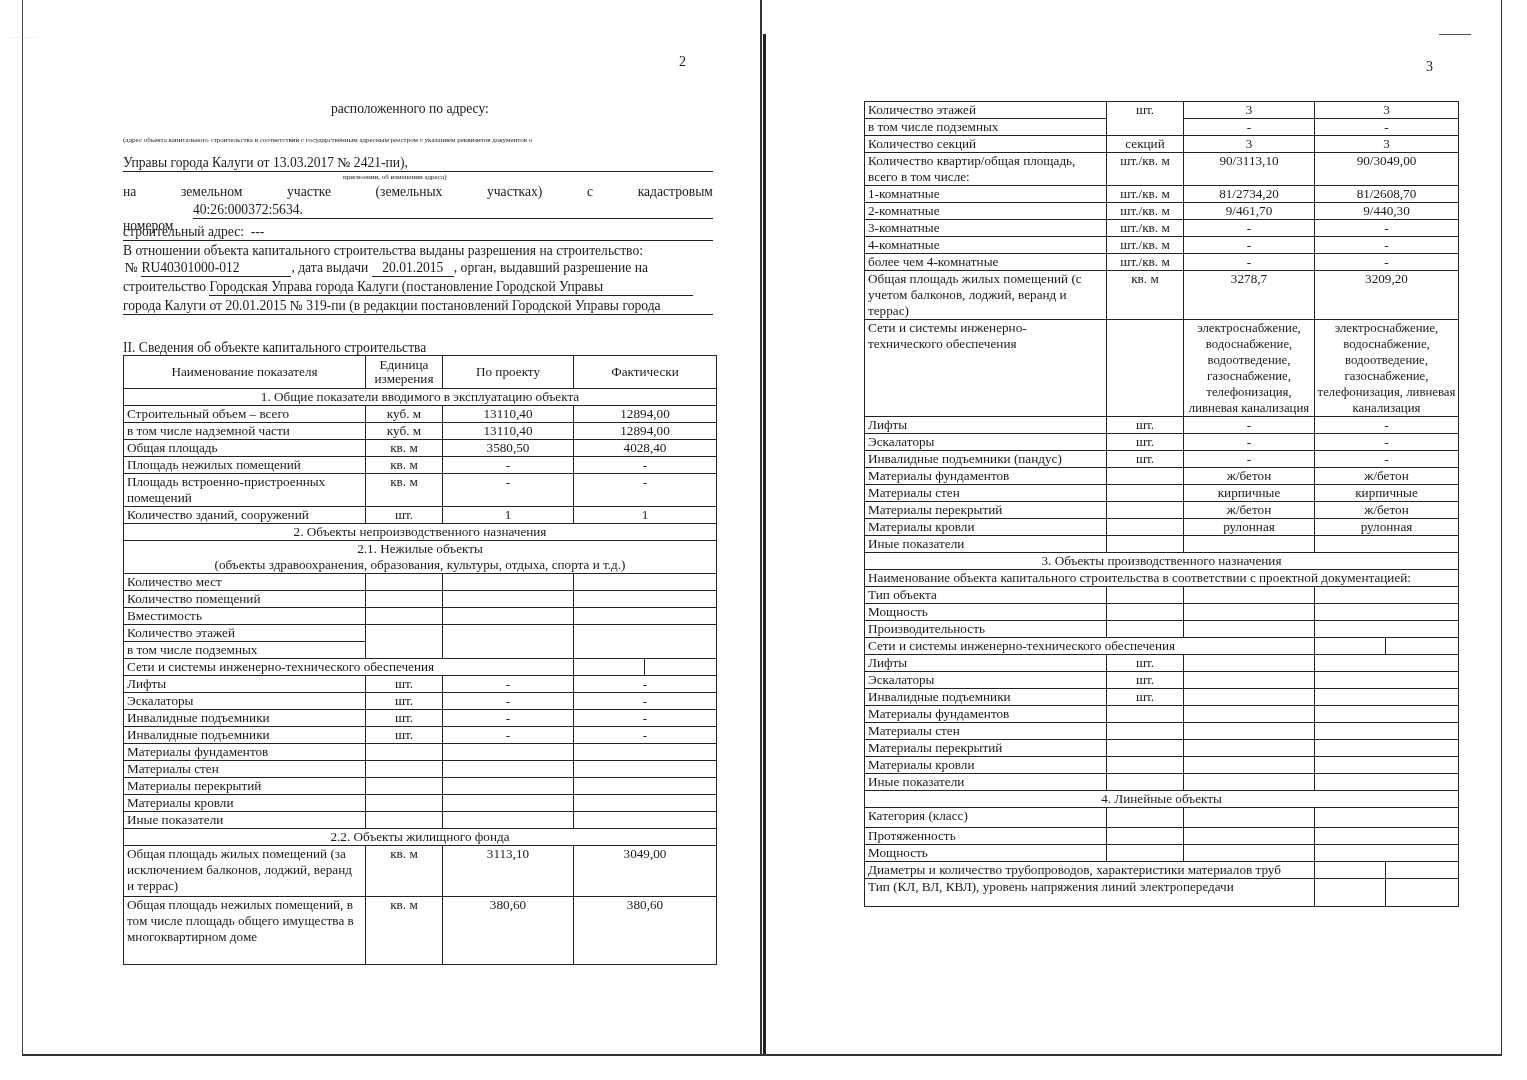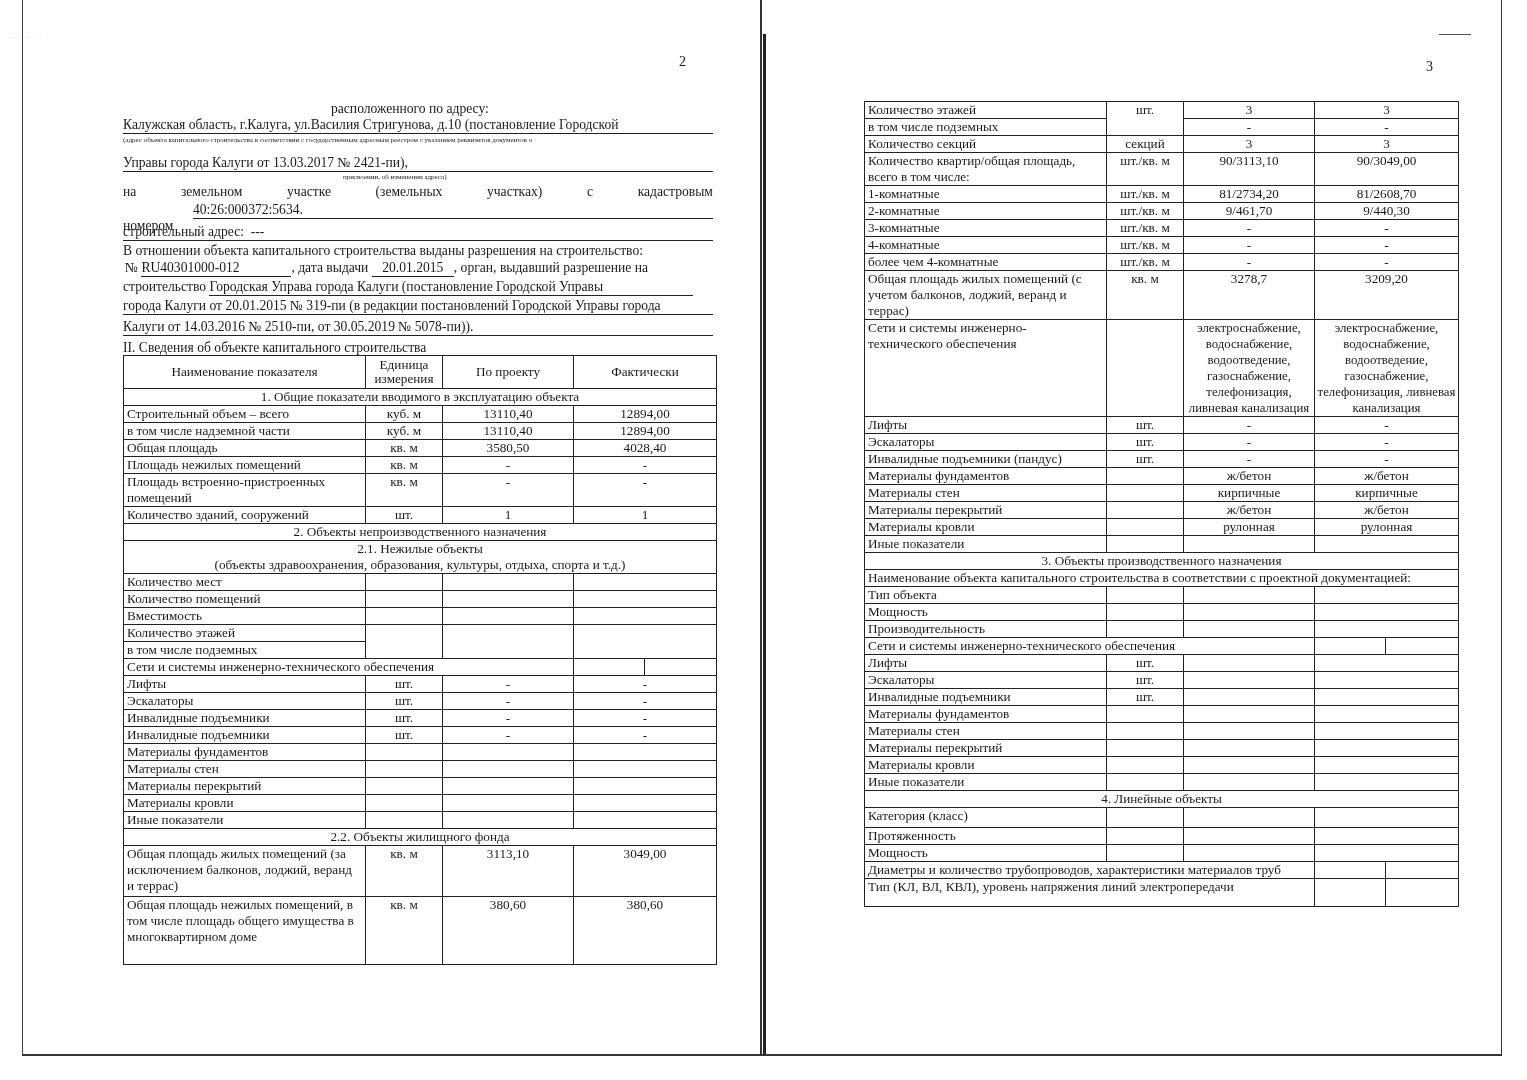--- a/index.html
+++ b/index.html
@@ -30,21 +30,20 @@
 </style>
 </head>
 <body>
 
 <div class="scan-noise">..... ..... . ..</div>
 
 <div class="page page-left">
   <div class="page-number" style="left:656px; top:54px;">2</div>
 
   <div class="text-line" style="left:308px; top:101px;">расположенного по адресу:</div>
-  <div class="text-line underline" style="left:100px; top:117px; width:590px;">Калужская область, г.Калуга, ул.Василия Стригунова, д.10 (постановление Городской</div>
   <div class="caption" style="left:100px; top:136px;text-align:right;">(адрес объекта капитального строительства в соответствии с государственным адресным реестром с указанием реквизитов документов о</div>
   <div class="text-line underline" style="left:100px; top:155px; width:590px;">Управы города Калуги от 13.03.2017 № 2421-пи),</div>
   <div class="caption" style="left:320px; top:173px;">присвоении, об изменении адреса)</div>
 
   <div class="text-line justify" style="left:100px; top:184px; width:590px;">
     <span>на</span>
     <span>земельном</span>
     <span>участке</span>
     <span>(земельных</span>
     <span>участках)</span>
@@ -62,21 +61,20 @@
   <div class="text-line" style="left:102px; top:260px;">
     <span>№</span>
     <span class="underline" style="display:inline-block; width:150px;">RU40301000-012</span><span>, дата выдачи</span>
     <span class="underline" style="display:inline-block; width:82px; text-align:center;">20.01.2015</span><span>, орган, выдавший разрешение на</span>
   </div>
   <div class="text-line" style="left:100px; top:279px;">
     <span>строительство</span>
     <span class="underline" style="display:inline-block; width:484px;">Городская Управа города Калуги (постановление Городской Управы</span>
   </div>
   <div class="text-line underline" style="left:100px; top:298px; width:590px;">города Калуги от 20.01.2015 № 319-пи (в редакции постановлений Городской Управы города</div>
-  <div class="text-line underline" style="left:100px; top:319px; width:590px;">Калуги от 14.03.2016 № 2510-пи, от 30.05.2019 № 5078-пи)).</div>
 
   <div class="text-line" style="left:100px; top:340px;">II. Сведения об объекте капитального строительства</div>
 
   <table class="doc" style="left:100px; top:355px; width:593px;">
     <colgroup>
         <col style="width:242px">
         <col style="width:77px">
         <col style="width:131px">
         <col style="width:143px">
       </colgroup>

